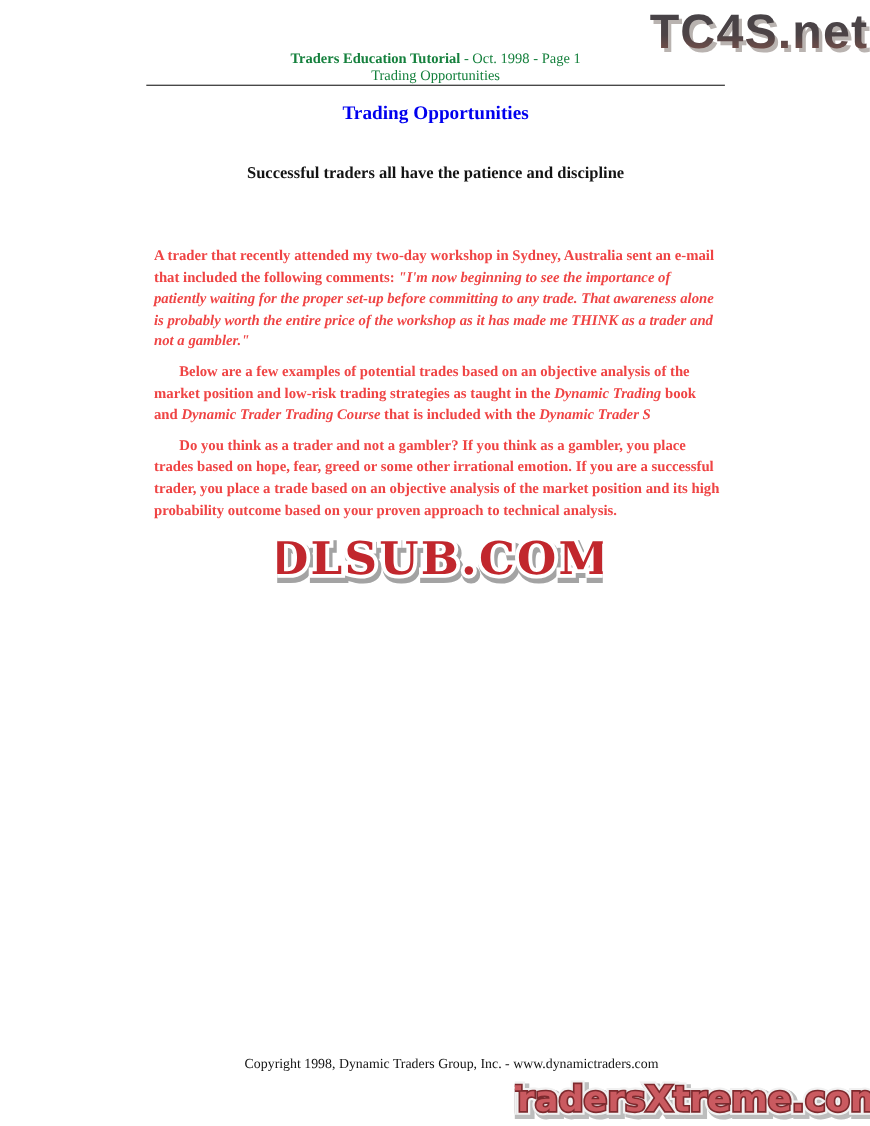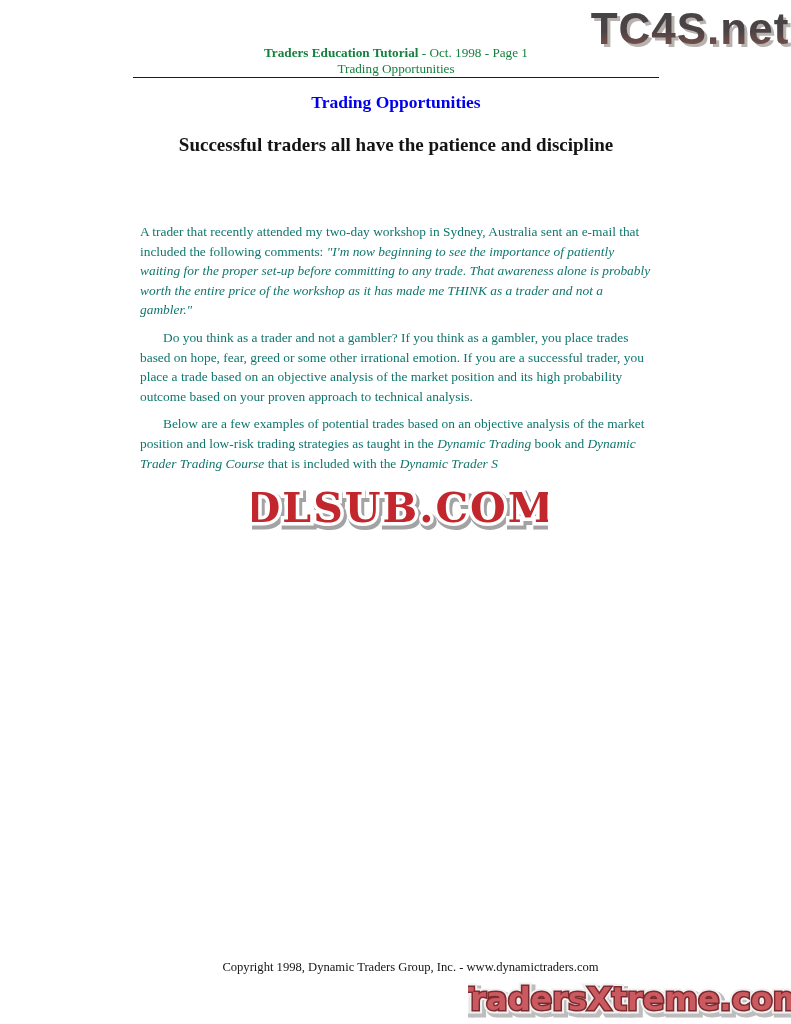--- a/index.html
+++ b/index.html
@@ -46,38 +46,39 @@
     width: 526px;
     margin: 0;
     text-align: center;
     font-size: 17.5px;
     font-weight: bold;
     color: #0000ee;
   }
   .subtitle {
     position: absolute;
     left: 133px;
-    top: 135px;
+    top: 149px;
     width: 526px;
     text-align: center;
-    font-size: 19px;
+    font-size: 15px;
     font-weight: bold;
     line-height: 19.5px;
     color: #141414;
   }
 
   
   .body-text {
     position: absolute;
     left: 140px;
     top: 222px;
     width: 516px;
     font-size: 13.4px;
     line-height: 19.6px;
-    color: #0f766e;
+    color: #ef4444;
+    font-weight: bold;
   }
   .body-text p { margin: 0; }
   .body-text p + p { margin-top: 8px; }
   .body-text p.indent { text-indent: 23px; }
   .it { font-style: italic; }
 
   
   .footer {
     position: absolute;
     left: 0;
@@ -146,22 +147,22 @@
   <div class="header-rule"></div>
 
   <h1 class="doc-title">Trading Opportunities</h1>
 
   <div class="subtitle">
     <div>Successful traders all have the patience and discipline</div>
   </div>
 
   <div class="body-text">
     <p><span>A trader that recently attended my two-day workshop in Sydney, Australia sent an e-mail that included the following comments: </span><span class="it">"I'm now beginning to see the importance of patiently waiting for the proper set-up before committing to any trade. That awareness alone is probably worth the entire price of the workshop as it has made me THINK as a trader and not a gambler."</span></p>
+    <p class="indent"><span>Below are a few examples of potential trades based on an objective analysis of the market position and low-risk trading strategies as taught in the </span><span class="it">Dynamic Trading</span><span> book and </span><span class="it">Dynamic Trader Trading Course</span><span> that is included with the </span><span class="it">Dynamic Trader S</span></p>
     <p class="indent"><span>Do you think as a trader and not a gambler? If you think as a gambler, you place trades based on hope, fear, greed or some other irrational emotion. If you are a successful trader, you place a trade based on an objective analysis of the market position and its high probability outcome based on your proven approach to technical analysis.</span></p>
-    <p class="indent"><span>Below are a few examples of potential trades based on an objective analysis of the market position and low-risk trading strategies as taught in the </span><span class="it">Dynamic Trading</span><span> book and </span><span class="it">Dynamic Trader Trading Course</span><span> that is included with the </span><span class="it">Dynamic Trader S</span></p>
   </div>
 
   <svg class="dlsub-svg" width="296" height="52" viewBox="0 0 296 52">
     <text class="dlsub-shadow" x="150" y="39" text-anchor="middle">DLSUB.COM</text>
     <text class="dlsub-halo" x="148" y="36" text-anchor="middle">DLSUB.COM</text>
     <text class="dlsub-main" x="148" y="36" text-anchor="middle">DLSUB.COM</text>
   </svg>
 
   <div class="footer">Copyright 1998, Dynamic Traders Group, Inc. - www.dynamictraders.com</div>
 

